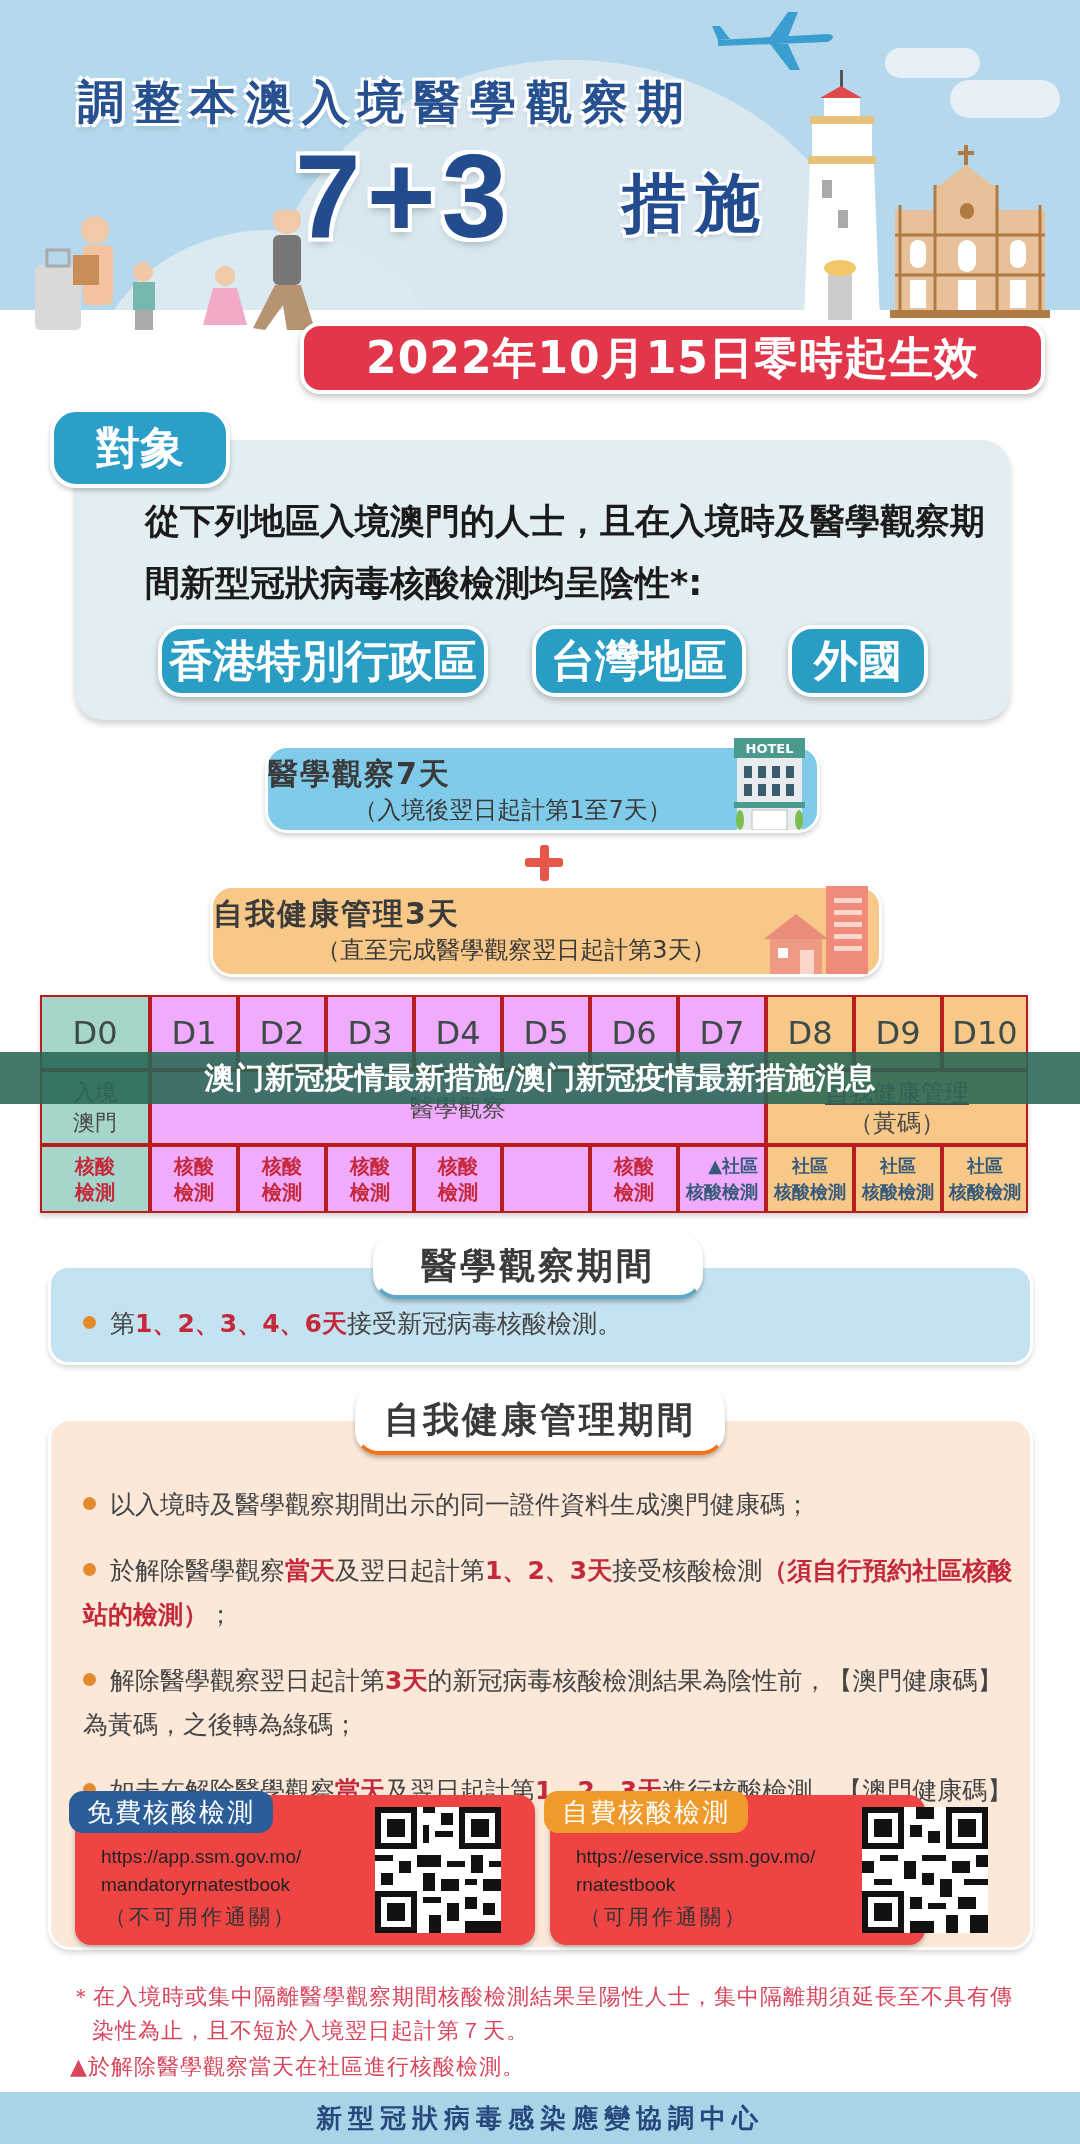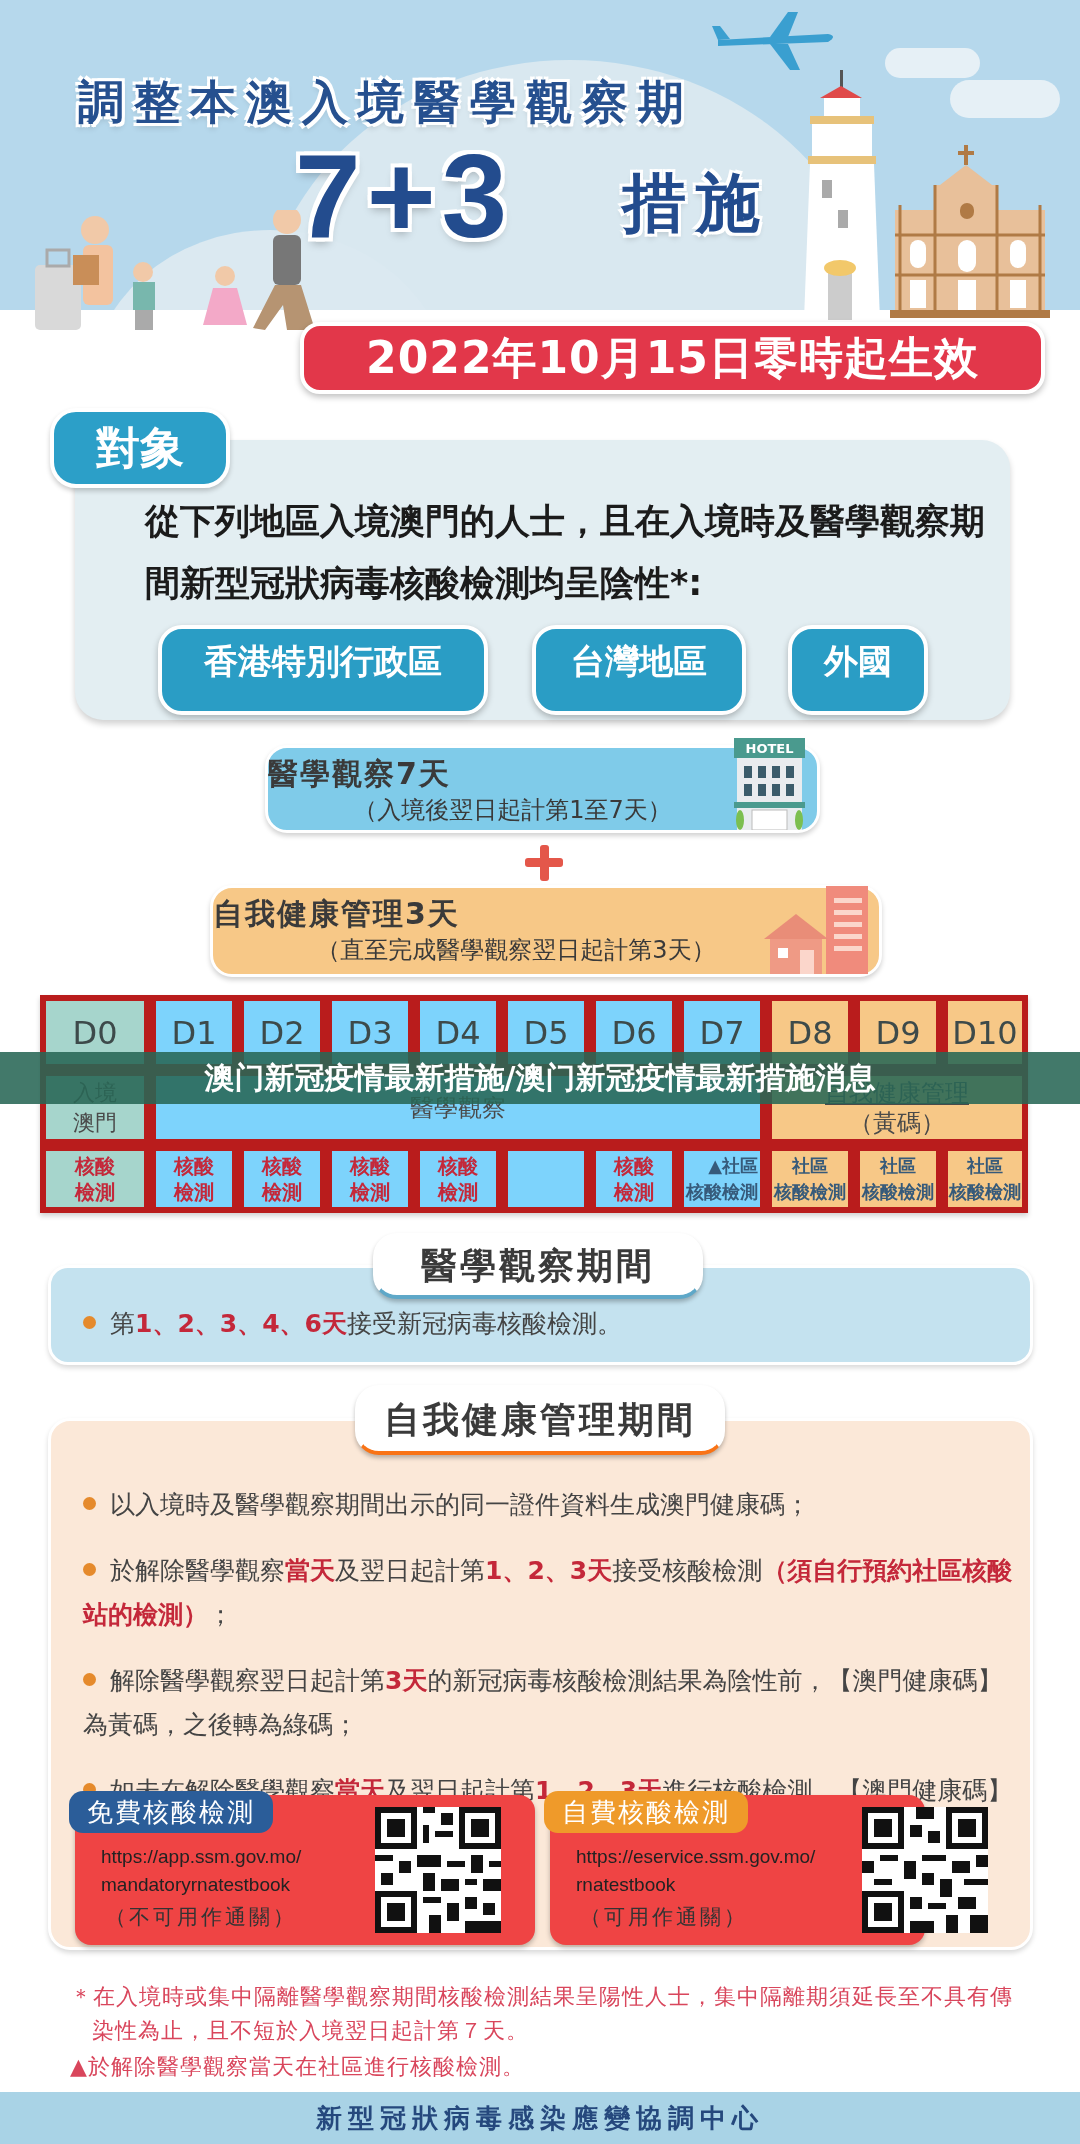--- a/index.html
+++ b/index.html
@@ -26,40 +26,40 @@
   .title-big-cn { left: 622px; top: 160px; font-size: 64px; font-weight: 900; color: #234c8e; letter-spacing: 10px;
     text-shadow: 3px 3px 0 #fff, -3px -3px 0 #fff, 3px -3px 0 #fff, -3px 3px 0 #fff, 0 4px 6px rgba(0,0,0,.2); }
   .date-pill { left: 300px; top: 322px; width: 745px; height: 72px; background: #e2374a; border: 4px solid #fff; border-radius: 20px;
     box-shadow: 0 3px 6px rgba(0,0,0,.25); color: #fff; font-size: 44px; font-weight: 700; text-align: center; line-height: 64px; letter-spacing: 1px; }
 
   
   .target-card { left: 75px; top: 440px; width: 935px; height: 280px; background: #e3eef2; border-radius: 28px; box-shadow: 0 4px 6px rgba(0,0,0,.18); }
   .target-pill { left: 50px; top: 408px; width: 180px; height: 80px; background: #2c9fc8; border: 4px solid #fff; border-radius: 26px;
     box-shadow: 0 3px 5px rgba(0,0,0,.2); color: #fff; font-size: 44px; font-weight: 700; text-align: center; line-height: 72px; }
   .target-text { left: 145px; top: 490px; width: 840px; font-size: 35px; font-weight: 700; color: #1b1b1b; line-height: 62px; }
-  .region-pill { top: 625px; height: 90px; background: #2a9dc5; border: 4px solid #fff; border-radius: 24px; box-shadow: 0 3px 6px rgba(0,0,0,.25);
-    color: #fff; font-size: 34px; font-weight: 700; text-align: center; line-height: 64px; }
+  .region-pill { top: 625px; height: 72px; background: #2a9dc5; border: 4px solid #fff; border-radius: 24px; box-shadow: 0 3px 6px rgba(0,0,0,.25);
+    color: #fff; font-size: 44px; font-weight: 700; text-align: center; line-height: 64px; }
 
   
   .box-obs { left: 265px; top: 745px; width: 555px; height: 88px; background: #7fcbe9; border-radius: 22px; border: 3px solid #fff; box-shadow: 0 3px 5px rgba(0,0,0,.18); }
   .box-self { left: 210px; top: 885px; width: 672px; height: 92px; background: #f7c887; border-radius: 22px; border: 3px solid #fff; box-shadow: 0 3px 5px rgba(0,0,0,.18); }
   .box-title { position: absolute; left: 0; right: 60px; top: 6px; text-align: left; font-size: 30px; font-weight: 700; color: #3a3a3a; letter-spacing: 2px; }
   .box-sub { position: absolute; left: 0; right: 60px; top: 46px; text-align: center; font-size: 24px; color: #3a3a3a; }
   .plus { left: 525px; top: 845px; width: 38px; height: 36px; }
   .plus::before, .plus::after { content: ""; position: absolute; background: #e4574a; border-radius: 3px; }
   .plus::before { left: 15px; top: 0; width: 9px; height: 36px; }
   .plus::after { left: 0; top: 13px; width: 38px; height: 9px; }
   .hotel-icon { left: 732px; top: 738px; width: 75px; height: 92px; }
   .house-icon { left: 754px; top: 884px; width: 120px; height: 92px; }
 
   
   .tbl { left: 40px; top: 995px; width: 988px; height: 218px; box-shadow: 0 3px 5px rgba(0,0,0,.18); background: #fff; }
-  .cell { position: absolute; border: 6px solid #b91c1c; display: flex; align-items: center; justify-content: center; text-align: center; }
+  .cell { position: absolute; border: 2px solid #b91c1c; display: flex; align-items: center; justify-content: center; text-align: center; }
   .c-d0 { background: #a6d5cc; }
-  .c-blue { background: #7dd3fc; }
+  .c-blue { background: #f0abfc; }
   .c-orange { background: #f7c887; }
   .day { font-size: 32px; color: #3d4a4a; font-family: "DejaVu Sans", sans-serif; }
   .mid { font-size: 22px; color: #4a4a4a; line-height: 30px; }
   .test { font-size: 20px; color: #c4283a; font-weight: 700; line-height: 26px; }
   .test-blue { font-size: 18px; color: #365a7a; font-weight: 700; line-height: 26px; }
 
   
   .overlay { left: 0; top: 1052px; width: 1080px; height: 52px; background: rgba(40, 102, 85, 0.88); }
   .overlay-text { left: 0; top: 1052px; width: 1080px; height: 52px; text-align: center; color: #fff; font-size: 30px; font-weight: 900; line-height: 52px; letter-spacing: 0px; }
 

